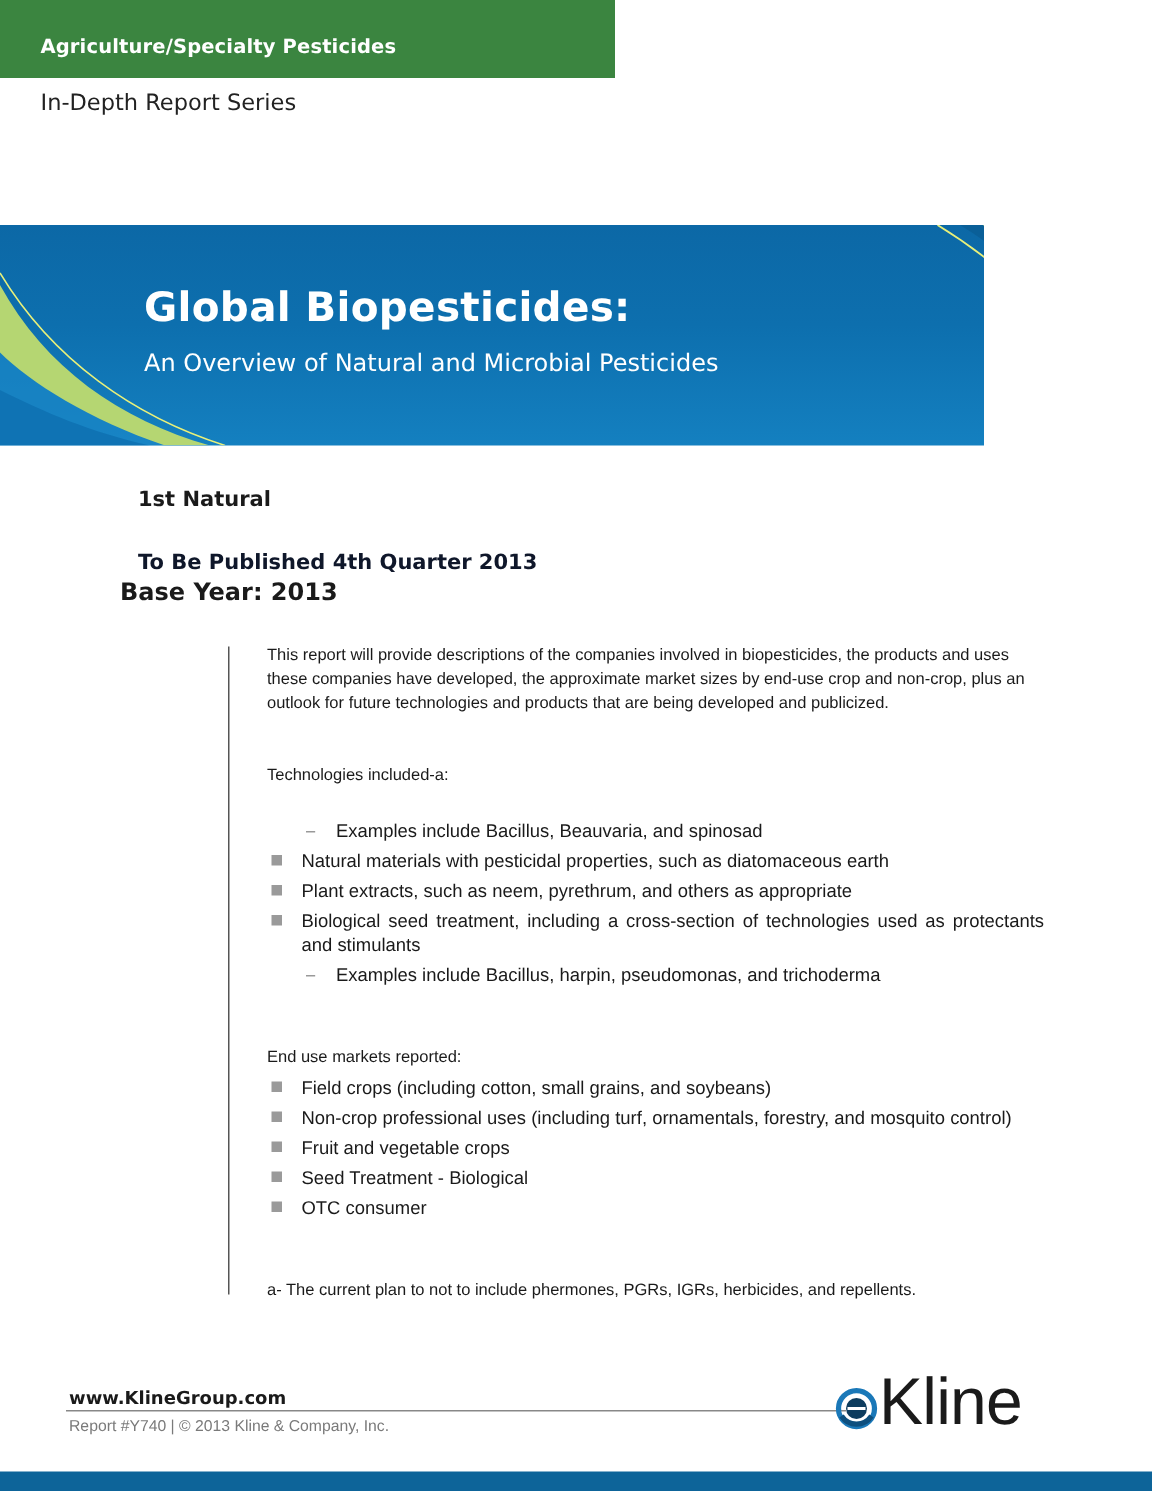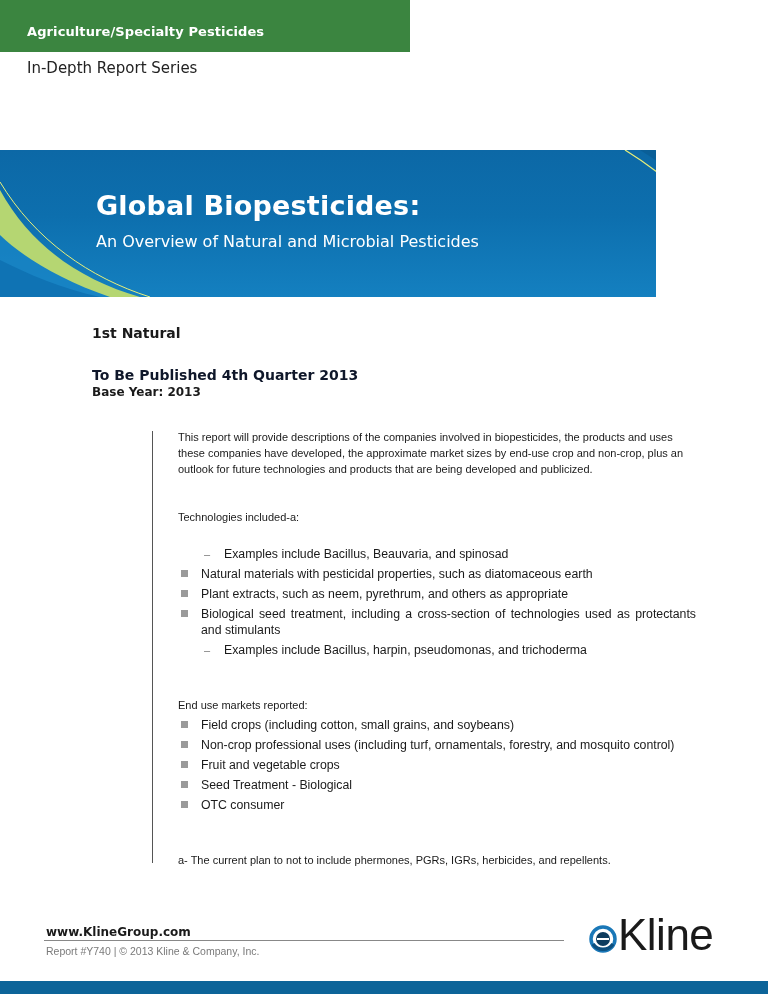--- a/index.html
+++ b/index.html
@@ -37,22 +37,22 @@
 
     .edition {
       position: absolute; left: 92px; top: 325px;
       font-family: "DejaVu Sans", sans-serif; font-weight: bold; font-size: 14px; color: #1a1a1a;
     }
     .publish {
       position: absolute; left: 92px; top: 367px;
       font-family: "DejaVu Sans", sans-serif; font-weight: bold; font-size: 14px; color: #0f172a; white-space: nowrap;
     }
     .base-year {
-      position: absolute; left: 92px; top: 385px;
-      font-family: "DejaVu Sans", sans-serif; font-weight: bold; font-size: 12px; color: #1a1a1a;
+      position: absolute; left: 80px; top: 385px;
+      font-family: "DejaVu Sans", sans-serif; font-weight: bold; font-size: 16px; color: #1a1a1a;
     }
 
     .vrule {
       position: absolute; left: 152px; top: 431px; width: 1px; height: 432px; background: #555;
     }
 
     .body-text {
       position: absolute; left: 178px; width: 518px;
       font-size: 11px; line-height: 16px; color: #1a1a1a;
     }
@@ -80,21 +80,21 @@
       font-family: "DejaVu Sans", sans-serif; font-weight: bold; font-size: 12px; color: #1a1a1a;
     }
     .footer-rule {
       position: absolute; left: 44px; top: 940px; width: 520px; height: 1px; background: #888;
     }
     .footer-meta {
       position: absolute; left: 46px; top: 945px;
       font-size: 10.5px; color: #7a7a7a; white-space: nowrap;
     }
     .logo {
-      position: absolute; left: 588px; top: 910px; height: 50px; display: flex; align-items: center;
+      position: absolute; left: 556px; top: 910px; height: 50px; display: flex; align-items: center;
     }
     .logo-mark { width: 30px; height: 30px; margin-top: 8px; }
     .logo-text {
       font-family: "Liberation Sans", sans-serif; font-size: 44px; color: #1a1a1a;
       line-height: 50px; margin-left: 0px; letter-spacing: -0.5px;
     }
     .bottom-bar {
       position: absolute; left: 0; top: 981px; width: 768px; height: 13px; background: #0d6499;
     }
   </style>

